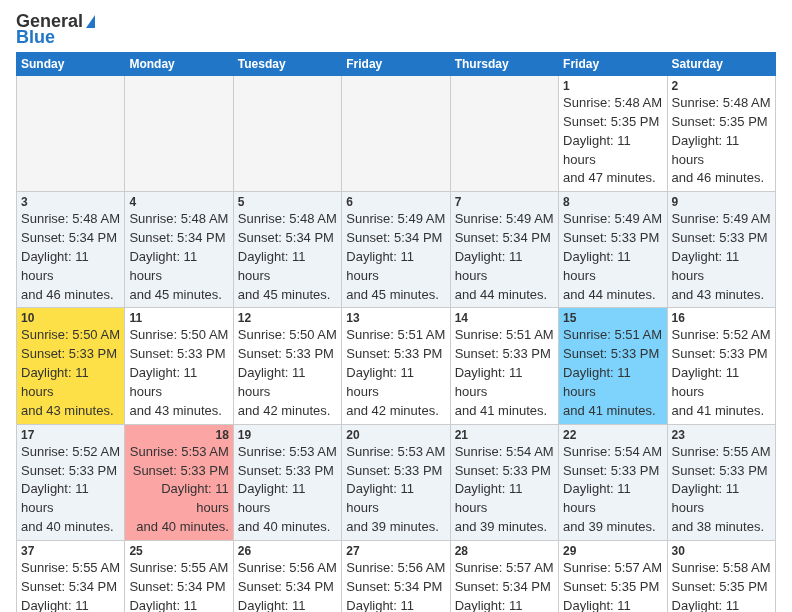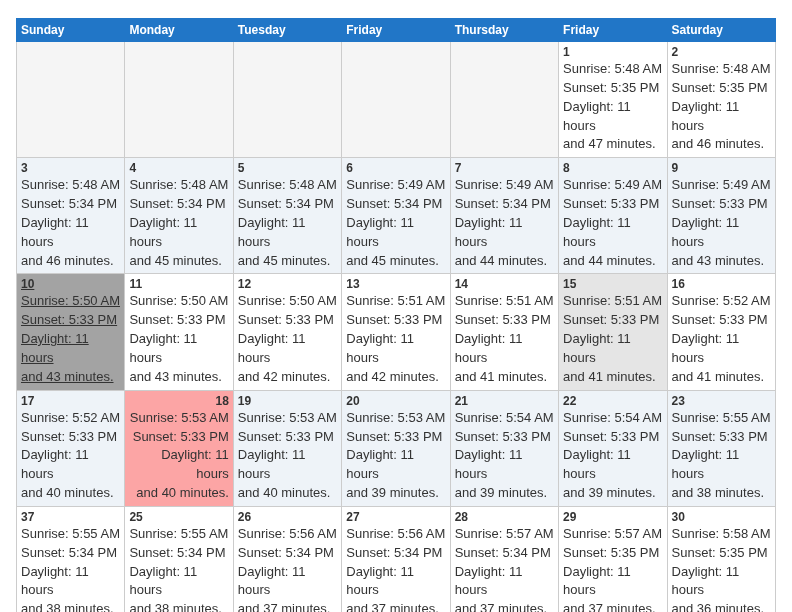--- a/index.html
+++ b/index.html
@@ -80,20 +80,30 @@
     .day-info {
       font-size: 13px;
       line-height: 1.45;
       color: #333;
     }
   </style>
 </head>
 <body>
 
 <div class="page">
+  <div class="header">
+    <div class="logo">
+      <div class="logo-row">
+        <span style="font-size:18px;font-weight:bold;color:#333;">General</span>
+        <span style="display:inline-block;width:0;height:0;border-left:9px solid transparent;border-bottom:13px solid #2176c7;margin-left:3px;"></span>
+      </div>
+      <span style="font-size:18px;font-weight:bold;color:#2176c7;margin-top:-2px;">Blue</span>
+    </div>
+    <div class="month-title"></div>
+  </div>
   <div class="subtitle"></div>
 
   <table class="calendar">
     <thead>
       <tr id="dow-row">
       <th>Sunday</th>
           <th>Monday</th>
           <th>Tuesday</th>
           <th>Friday</th>
           <th>Thursday</th>
@@ -168,21 +178,21 @@
           </td>
           <td style="background: rgb(238, 243, 248);">
             <span class="day-number">9</span>
             <div class="day-info" style="white-space: pre-line;">Sunrise: 5:49 AM
 Sunset: 5:33 PM
 Daylight: 11 hours
 and 43 minutes.</div>
           </td>
         </tr>
         <tr>
-          <td style="background: #a3a3a3; text-decoration: underline;">
+          <td style="background: #fde047;">
             <span class="day-number">10</span>
             <div class="day-info" style="white-space: pre-line;">Sunrise: 5:50 AM
 Sunset: 5:33 PM
 Daylight: 11 hours
 and 43 minutes.</div>
           </td>
           <td style="background: rgb(255, 255, 255);">
             <span class="day-number">11</span>
             <div class="day-info" style="white-space: pre-line;">Sunrise: 5:50 AM
 Sunset: 5:33 PM
@@ -203,21 +213,21 @@
 Daylight: 11 hours
 and 42 minutes.</div>
           </td>
           <td style="background: rgb(255, 255, 255);">
             <span class="day-number">14</span>
             <div class="day-info" style="white-space: pre-line;">Sunrise: 5:51 AM
 Sunset: 5:33 PM
 Daylight: 11 hours
 and 41 minutes.</div>
           </td>
-          <td style="background: #e5e5e5;">
+          <td style="background: #7dd3fc;">
             <span class="day-number">15</span>
             <div class="day-info" style="white-space: pre-line;">Sunrise: 5:51 AM
 Sunset: 5:33 PM
 Daylight: 11 hours
 and 41 minutes.</div>
           </td>
           <td style="background: rgb(255, 255, 255);">
             <span class="day-number">16</span>
             <div class="day-info" style="white-space: pre-line;">Sunrise: 5:52 AM
 Sunset: 5:33 PM

